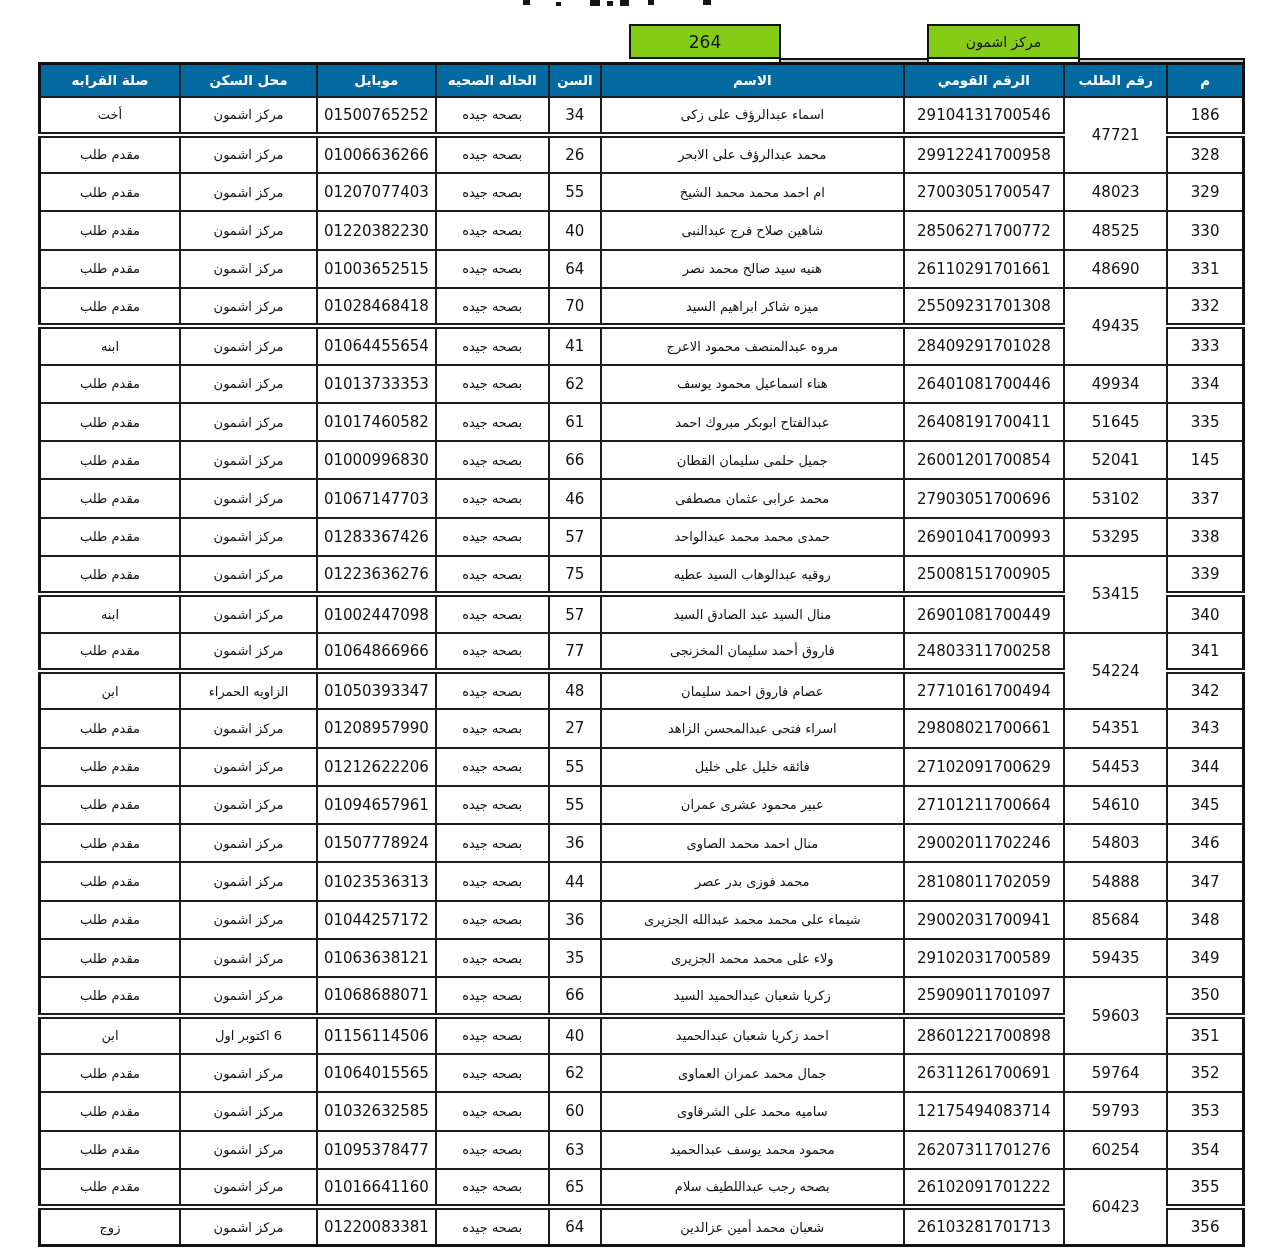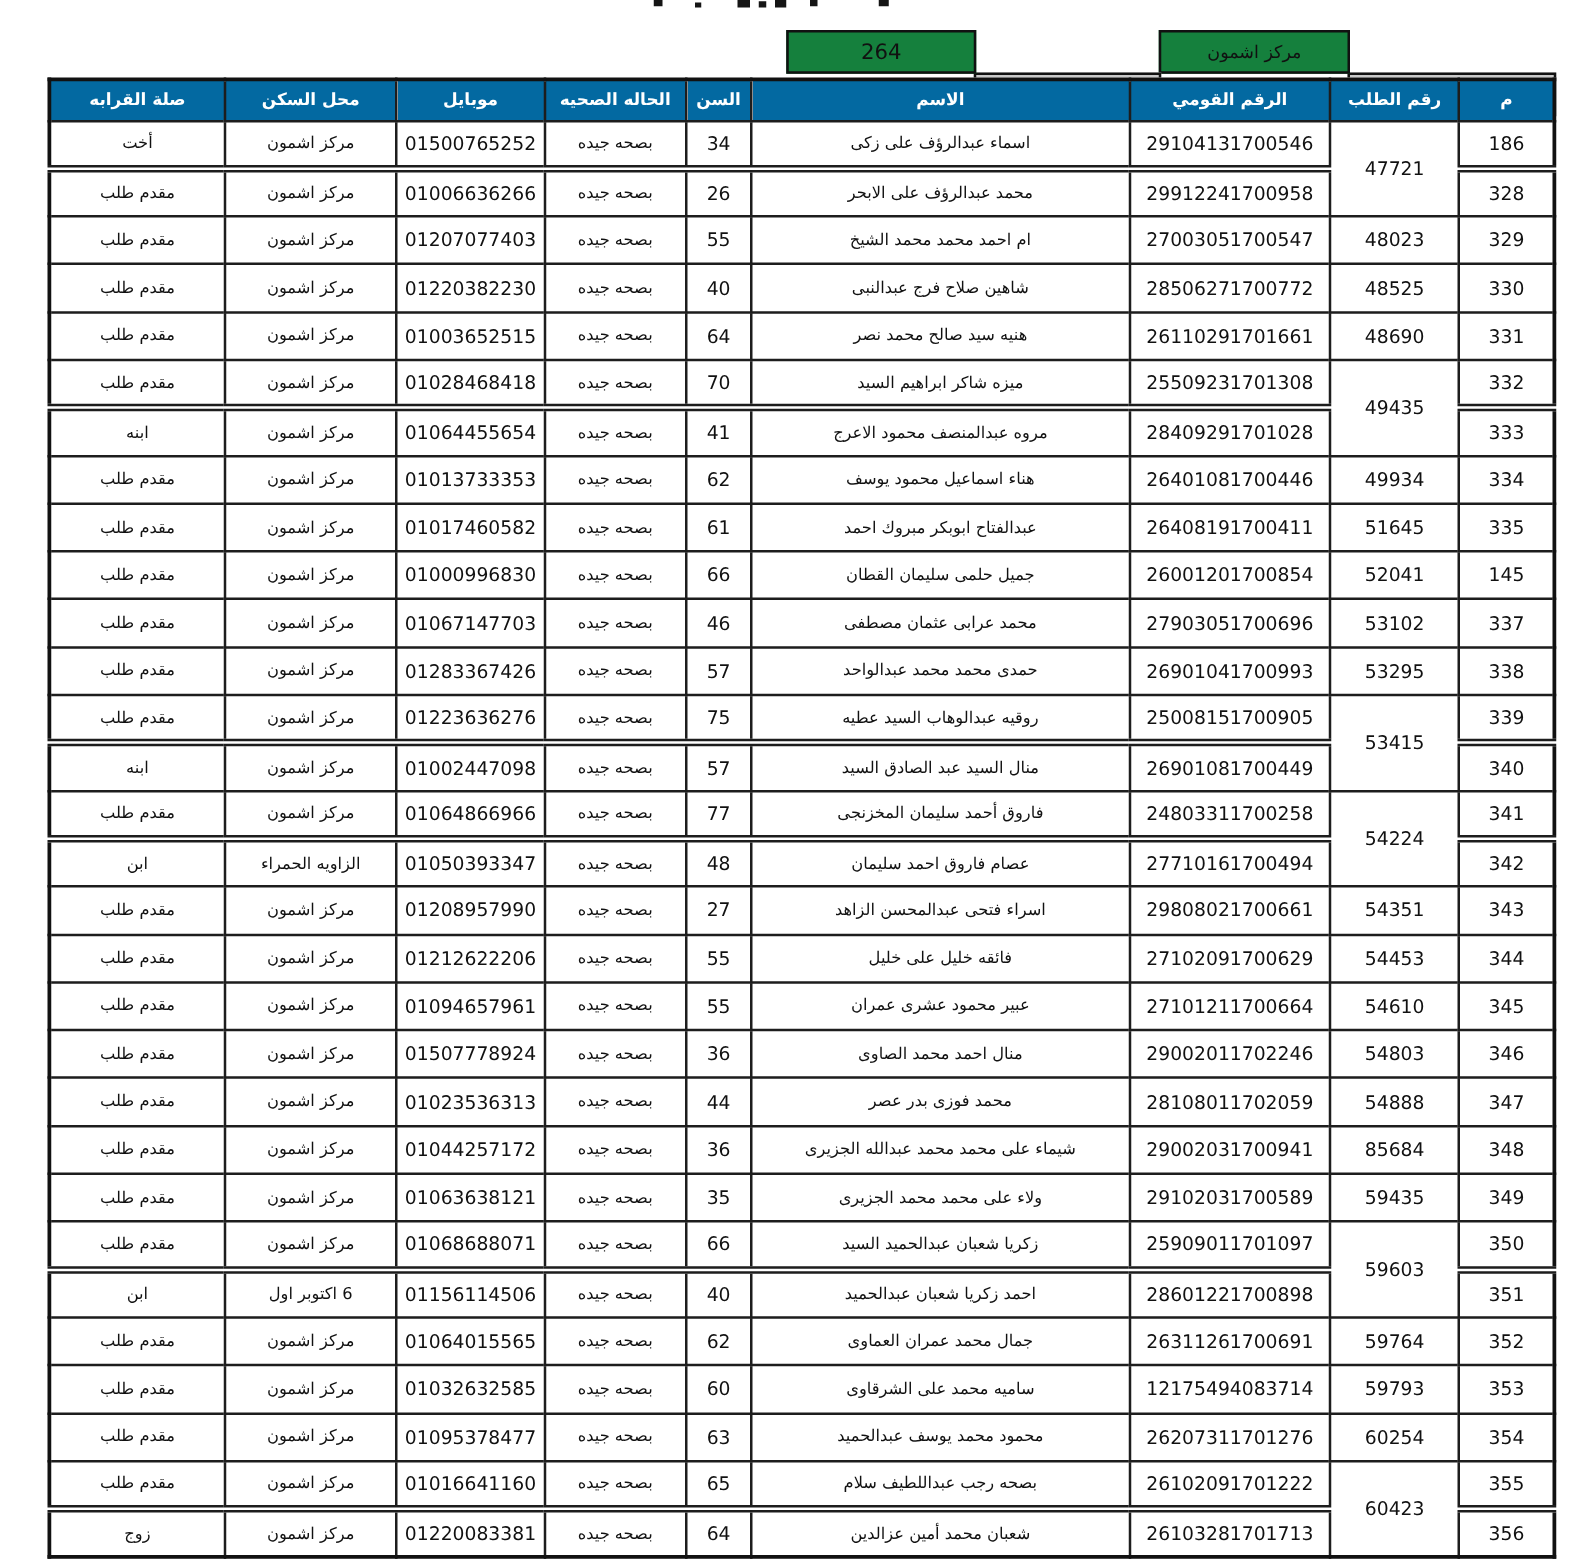--- a/index.html
+++ b/index.html
@@ -20,21 +20,21 @@
     position:absolute; top:24px; right:27px;
     display:flex; flex-direction:row;
     direction:rtl;
   }
   .sbox {
     box-sizing:border-box;
     height:35px;
     border:2px solid #111;
     display:flex; align-items:center; justify-content:center;
     font-size:14px;
-    background:#15803d;
+    background:#84cc16;
   }
   .sbox + .sbox { margin-right:-2px; }
   .sbox.gray { background:#c9c9c9; font-weight:bold;margin-top:34px; }
   .sbox.big { font-size:17px; }
 
   
   .tablewrap { position:absolute; top:62px; left:38px; }
   table {
     direction:rtl;
     border-collapse:collapse;

